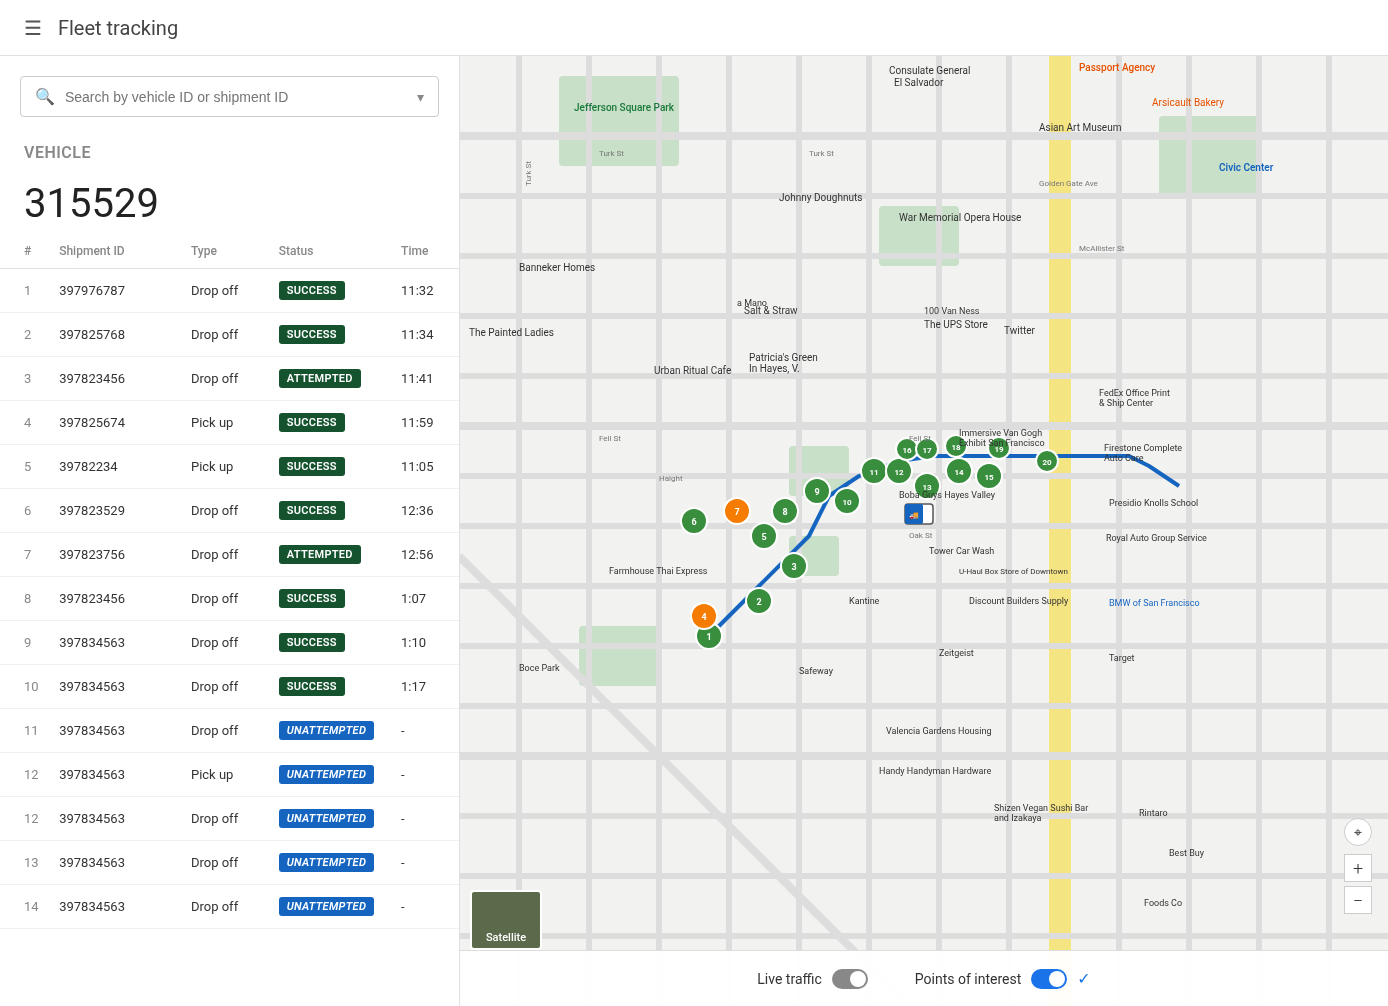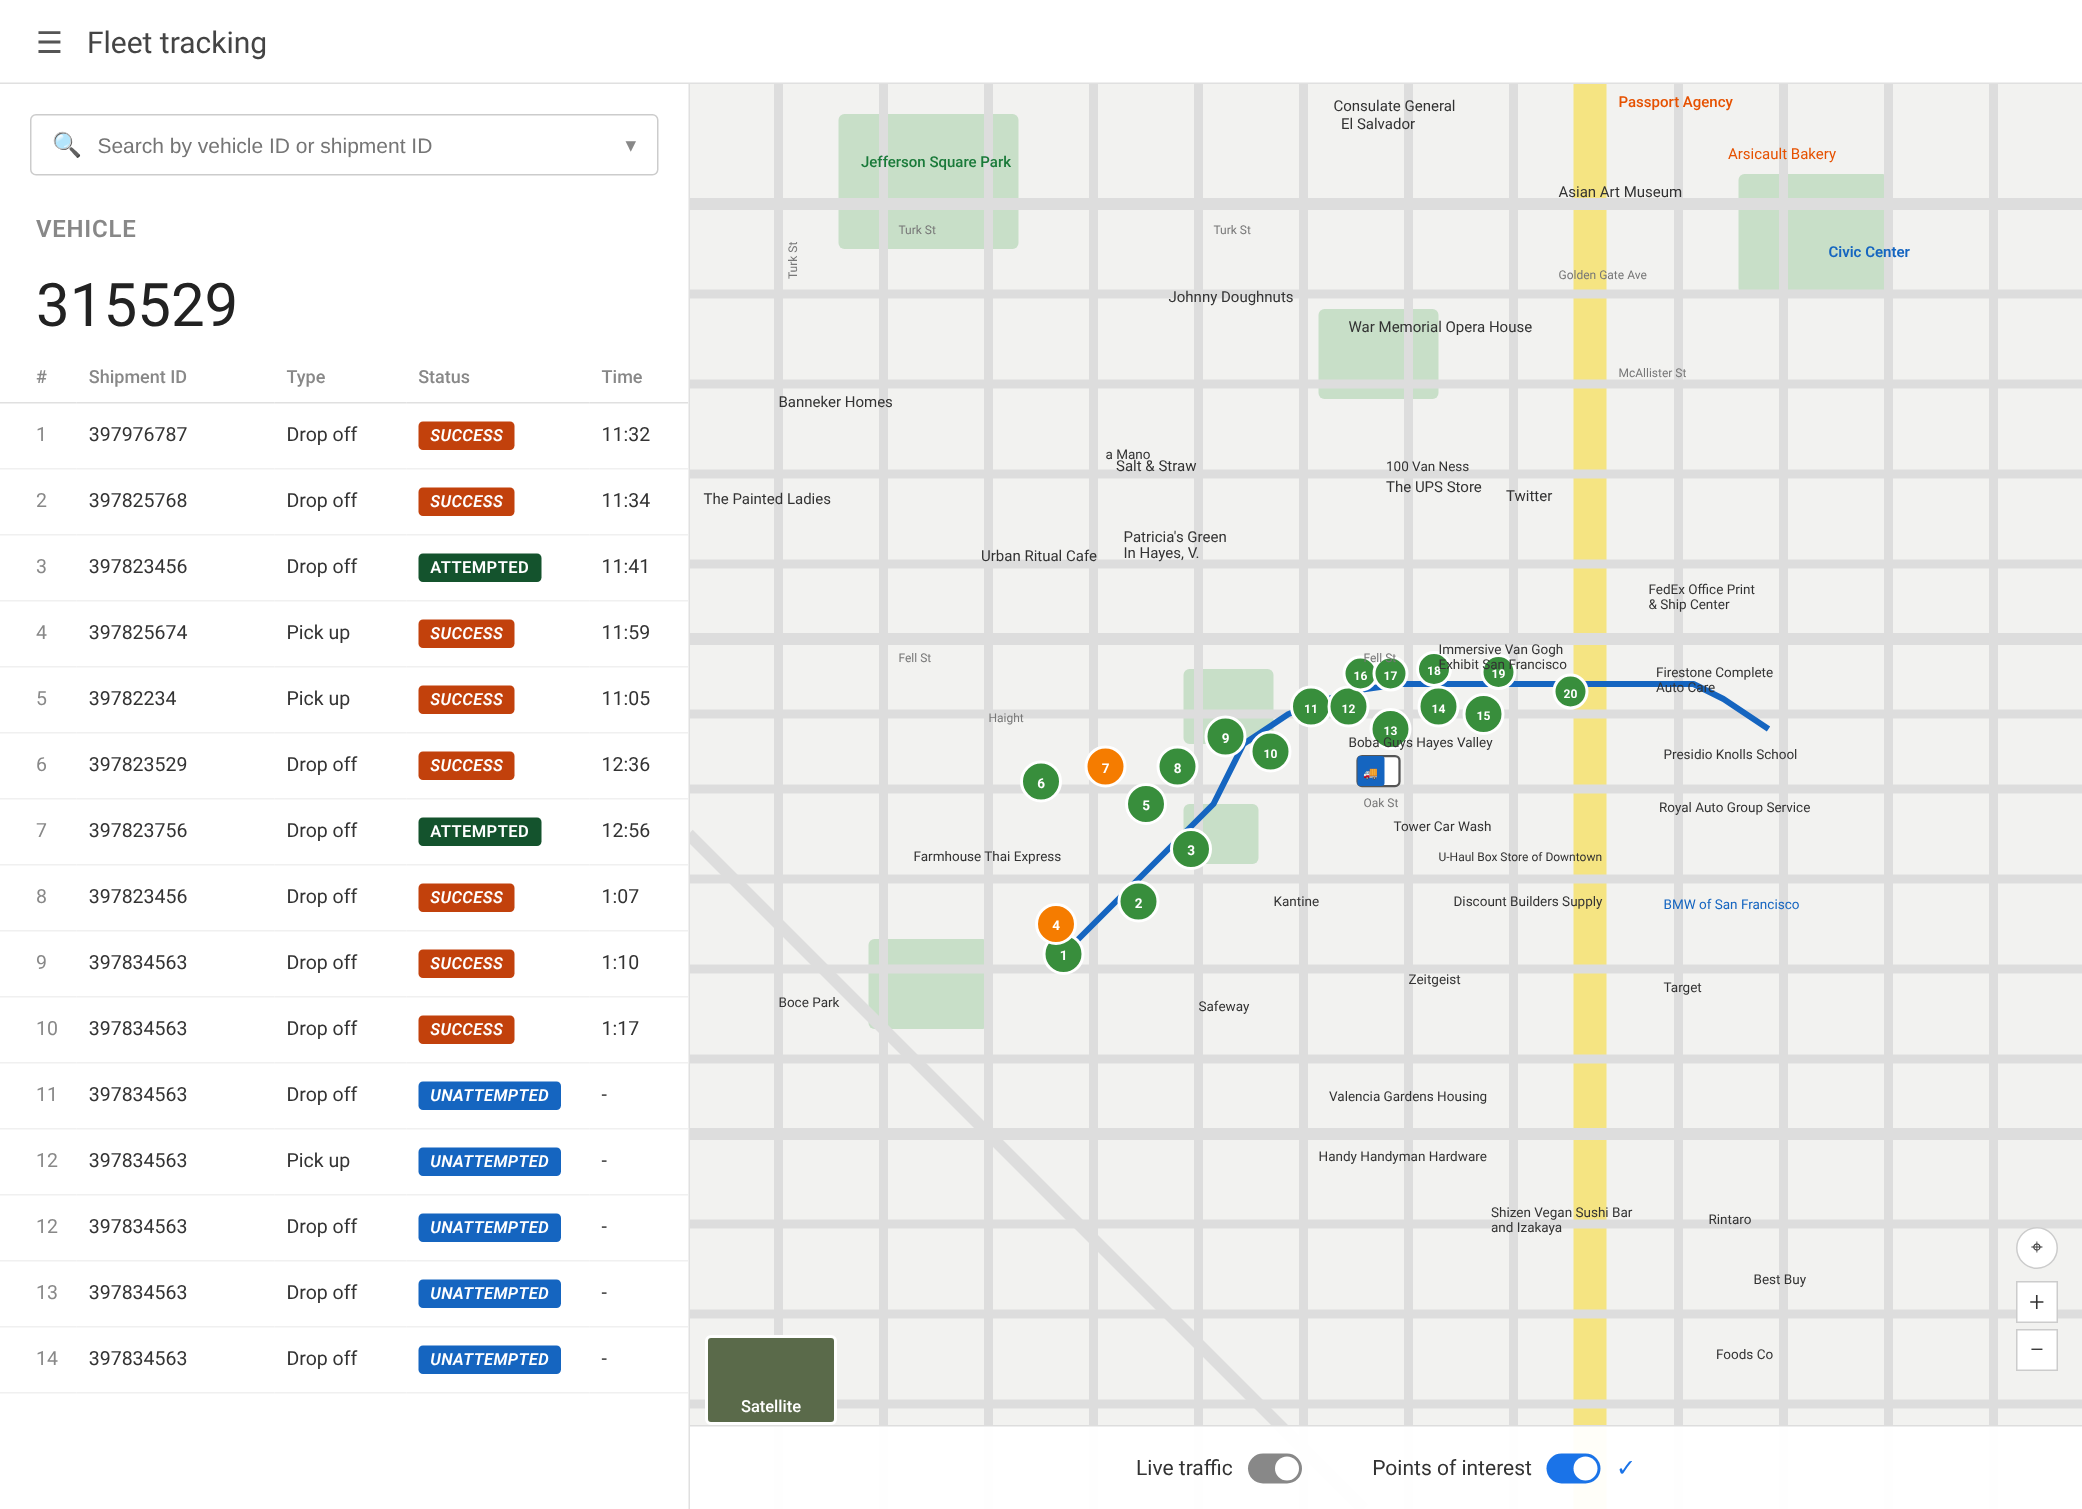--- a/index.html
+++ b/index.html
@@ -115,21 +115,21 @@
     tbody td:first-child { padding-left: 24px; color: #888; }
 
     .badge {
       display: inline-block;
       padding: 3px 8px;
       border-radius: 3px;
       font-size: 11px;
       font-weight: 600;
       letter-spacing: 0.3px;
     }
-    .badge-success { background: #c2410c; color: #fff; font-style: italic; }
+    .badge-success { background: #14532d; color: #fff; }
     .badge-attempted { background: #14532d; color: #fff; text-align: center; }
     .badge-unattempted { background: #1565c0; color: #fff; font-style: italic; }
 
     .map-area {
       flex: 1;
       position: relative;
       overflow: hidden;
       background: #e8f0e8;
     }
 
@@ -178,21 +178,21 @@
       width: 16px;
       height: 16px;
       border-radius: 50%;
       background: #fff;
     }
 
     .satellite-thumb {
       position: absolute;
       bottom: 56px;
       left: 10px;
-      width: 88px;
+      width: 72px;
       height: 60px;
       background: #5a6a4a;
       border: 2px solid #fff;
       border-radius: 4px;
       display: flex;
       align-items: flex-end;
       justify-content: center;
       padding-bottom: 4px;
       font-size: 11px;
       color: #fff;

